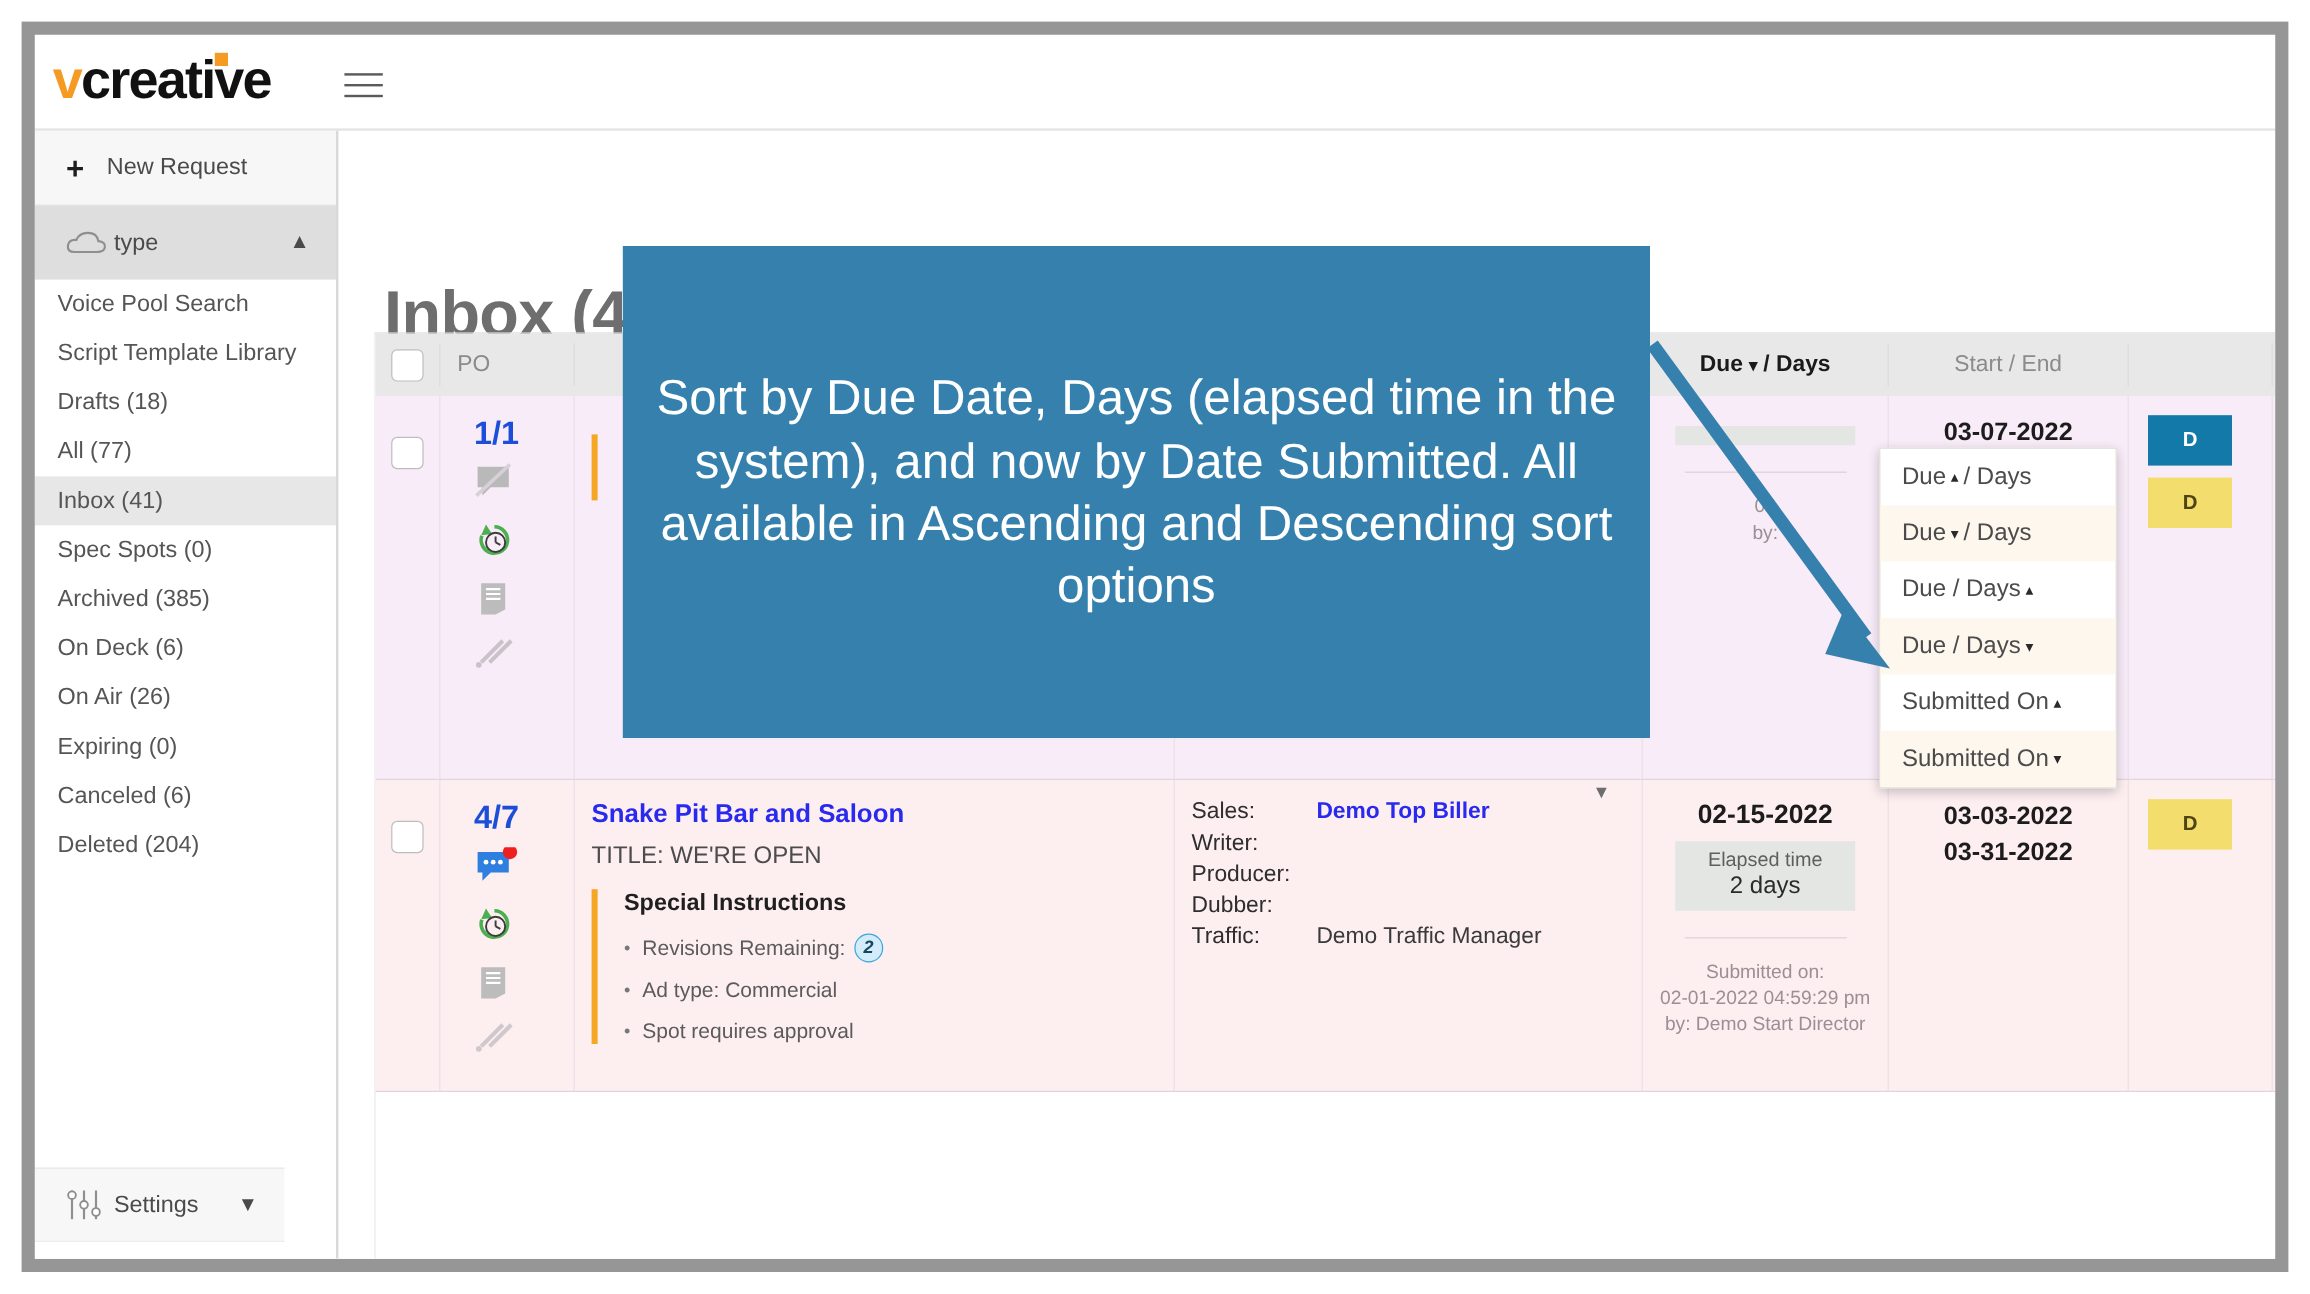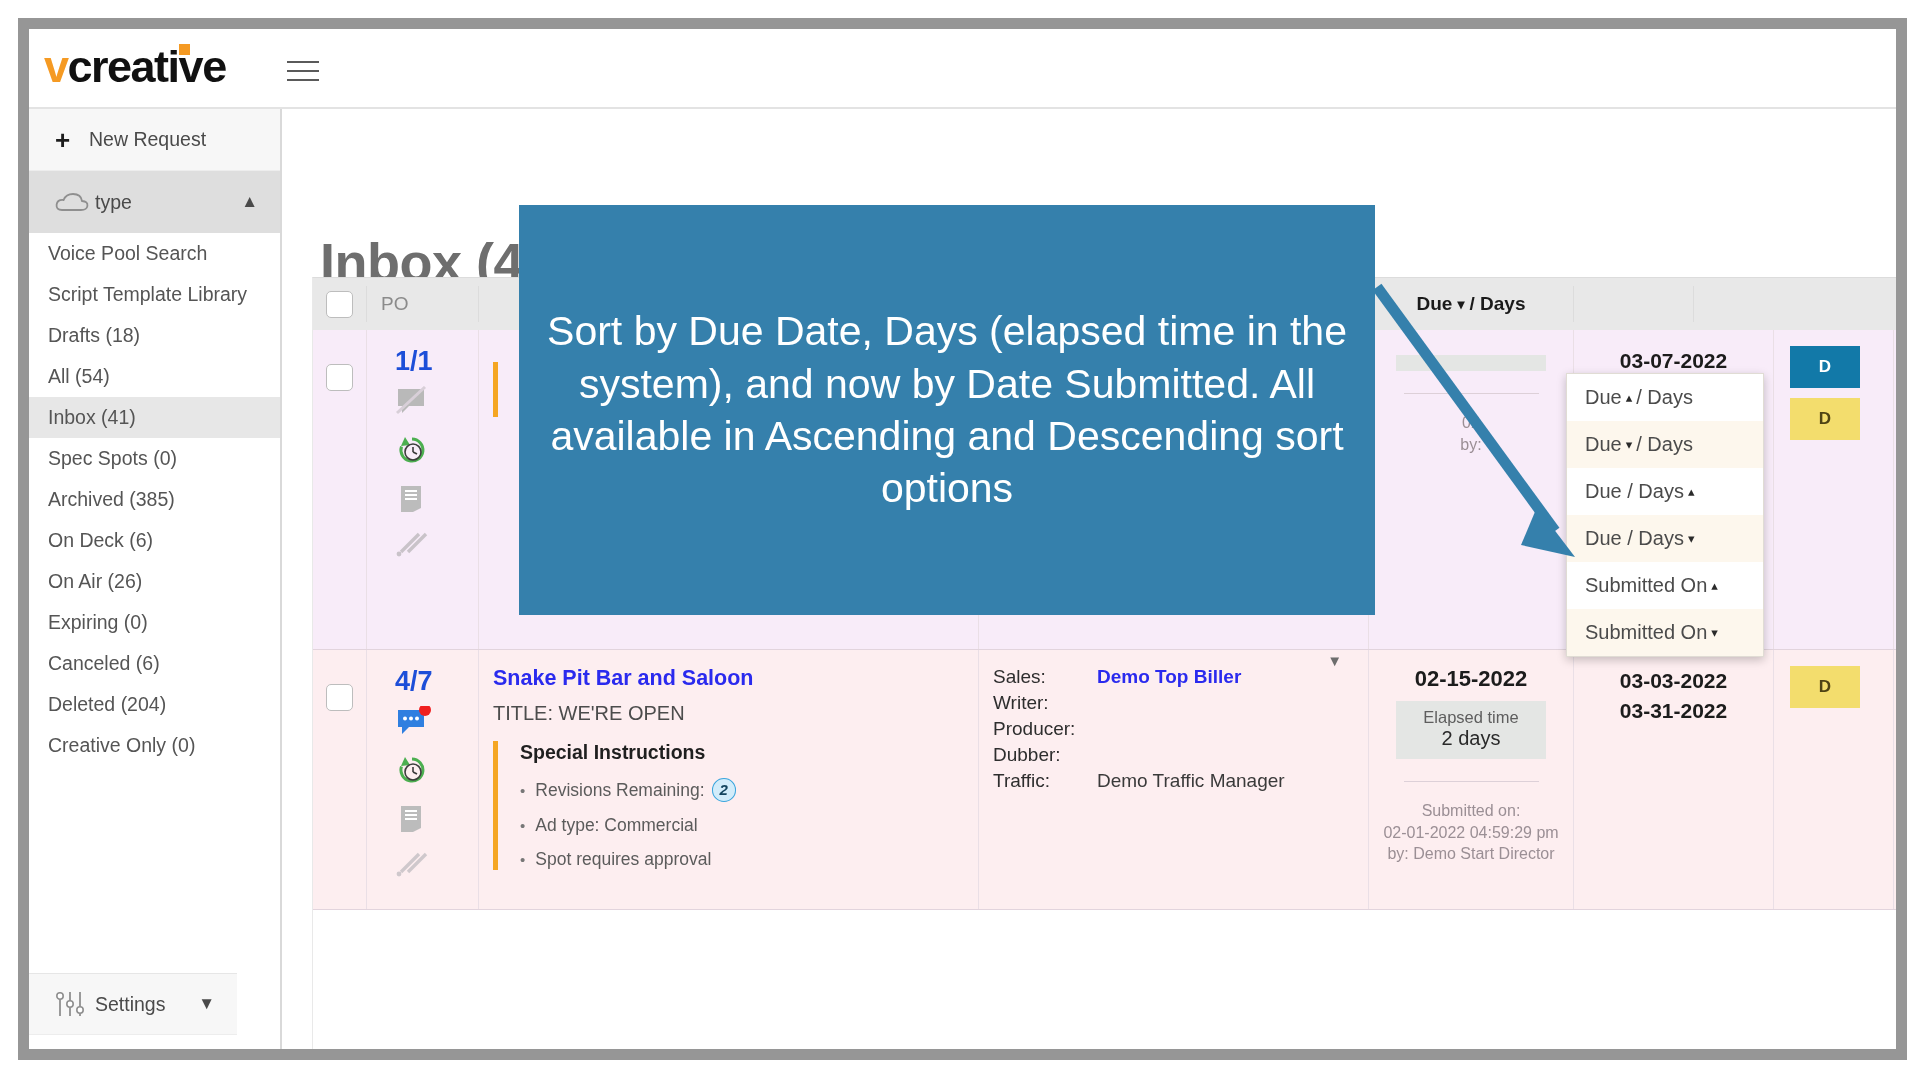--- a/index.html
+++ b/index.html
@@ -310,21 +310,21 @@
           <div class="side-item">
             <span>Voice Pool Search</span>
           </div>
           <div class="side-item">
             <span>Script Template Library</span>
           </div>
           <div class="side-item">
             <span>Drafts (18)</span>
           </div>
           <div class="side-item">
-            <span>All (54)</span>
+            <span>All (77)</span>
           </div>
           <div class="side-item active">
             <span>Inbox (41)</span>
           </div>
           <div class="side-item">
             <span>Spec Spots (0)</span>
           </div>
           <div class="side-item">
             <span>Archived (385)</span>
           </div>
@@ -335,23 +335,20 @@
             <span>On Air (26)</span>
           </div>
           <div class="side-item">
             <span>Expiring (0)</span>
           </div>
           <div class="side-item">
             <span>Canceled (6)</span>
           </div>
           <div class="side-item">
             <span>Deleted (204)</span>
-          </div>
-          <div class="side-item">
-            <span>Creative Only (0)</span>
           </div>
         </div>
 
       <div class="side-head" id="settings-head">
         <span class="sliders">
           <svg class="svgi" width="32" height="30" viewBox="0 0 32 30">
             <line x1="5" y1="3" x2="5" y2="27" stroke="#8f8f8f" stroke-width="1.8"></line>
             <line x1="15" y1="3" x2="15" y2="27" stroke="#8f8f8f" stroke-width="1.8"></line>
             <line x1="25" y1="3" x2="25" y2="27" stroke="#8f8f8f" stroke-width="1.8"></line>
             <circle cx="5" cy="7" r="3.2" fill="#ffffff" stroke="#8f8f8f" stroke-width="1.6"></circle>
@@ -375,20 +372,21 @@
             <div class="cb"></div>
           </div>
           <div class="th c-po">PO</div>
           <div class="th c-title"></div>
           <div class="th c-staff"></div>
           <div class="th c-due sorted">
             <span>Due</span>
             <span style="margin:0 5px;font-size:14px">▾</span>
             <span>/ Days</span>
           </div>
+          <div class="th c-start">Start / End</div>
           <div class="th c-badge"></div>
         </div>
 
         <div class="trow r1">
           <div class="cell c-check">
             <div class="cb"></div>
           </div>
 
           <div class="cell c-po">
             <div class="po-num">1/1</div>

